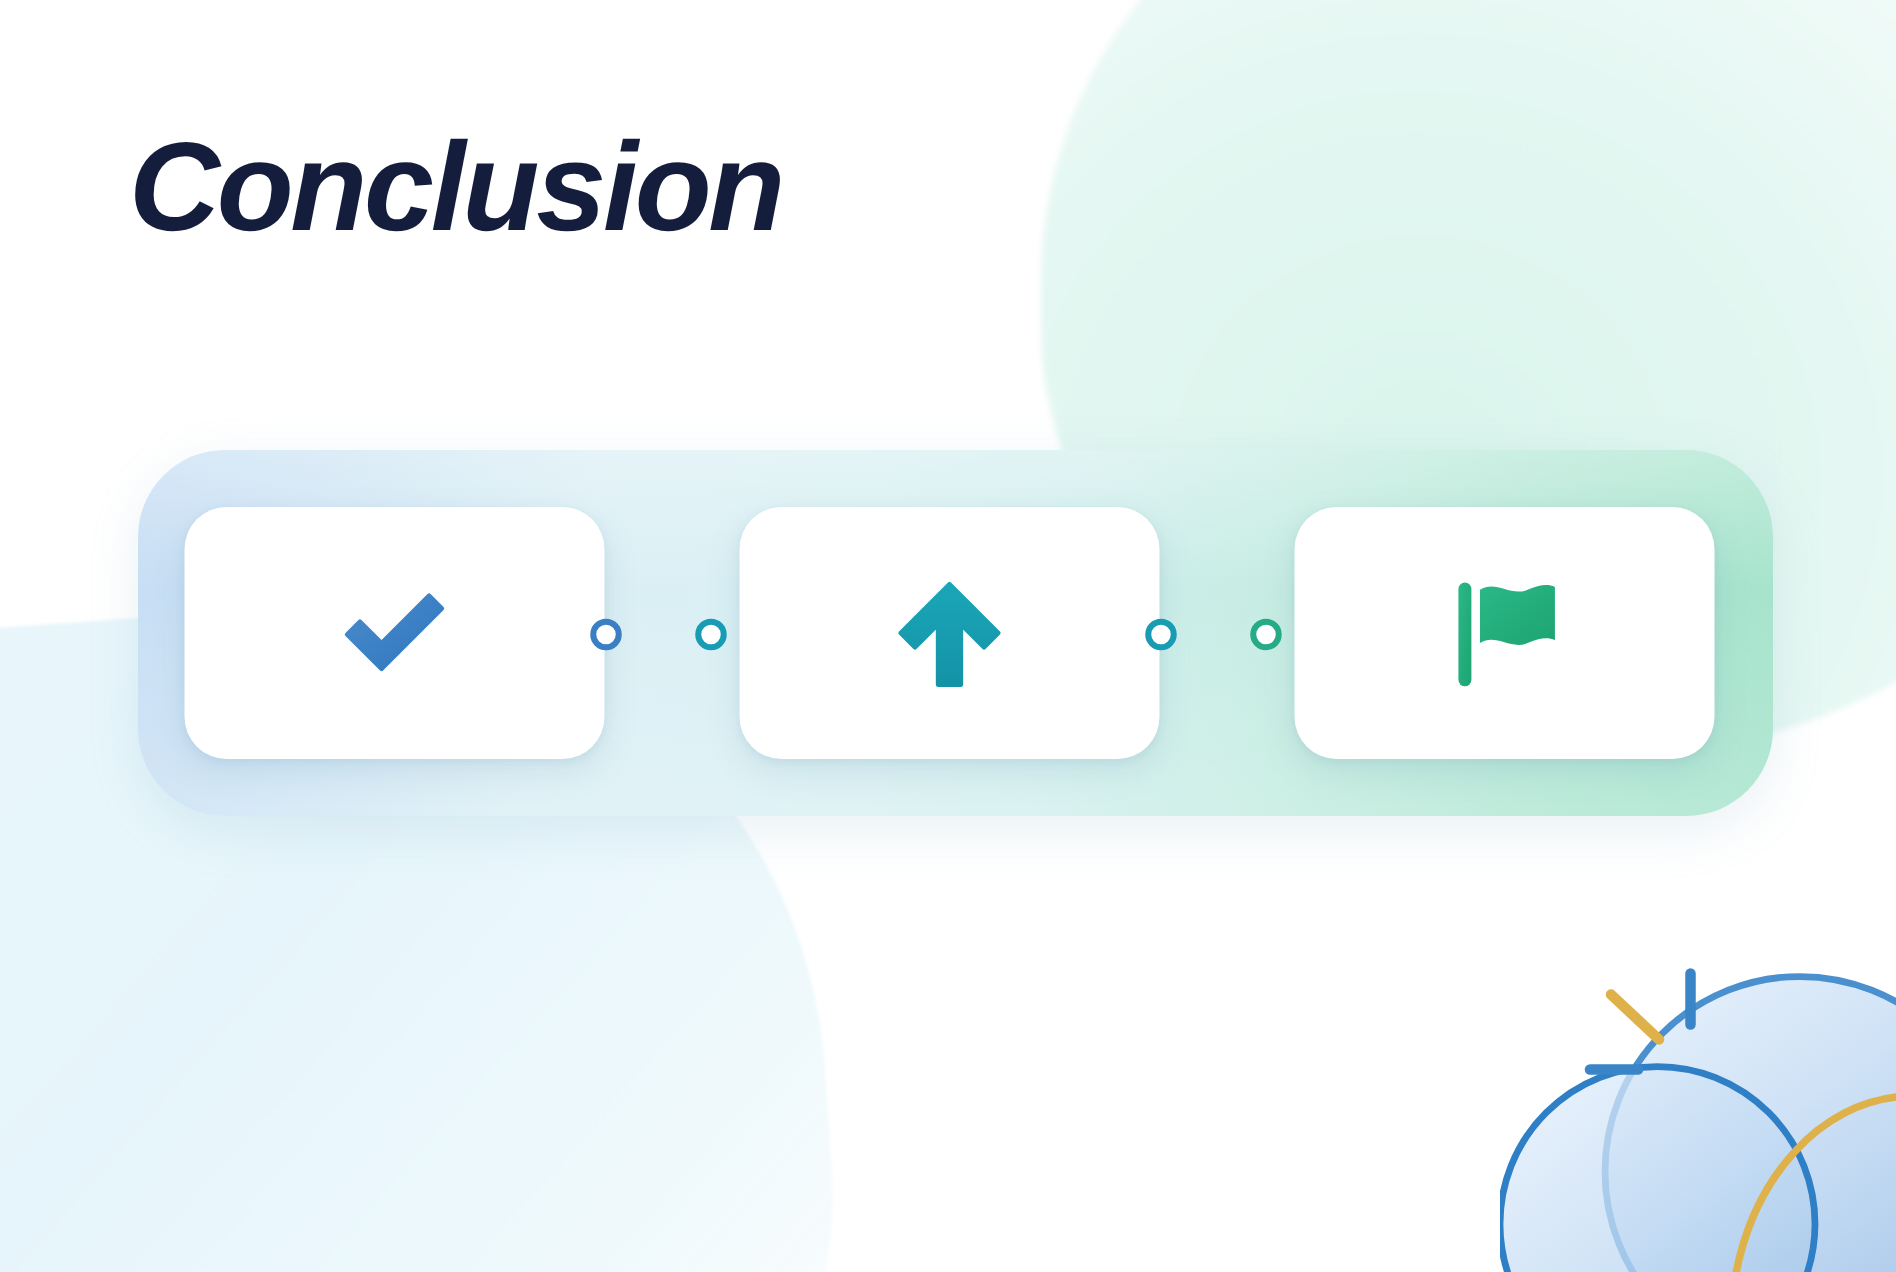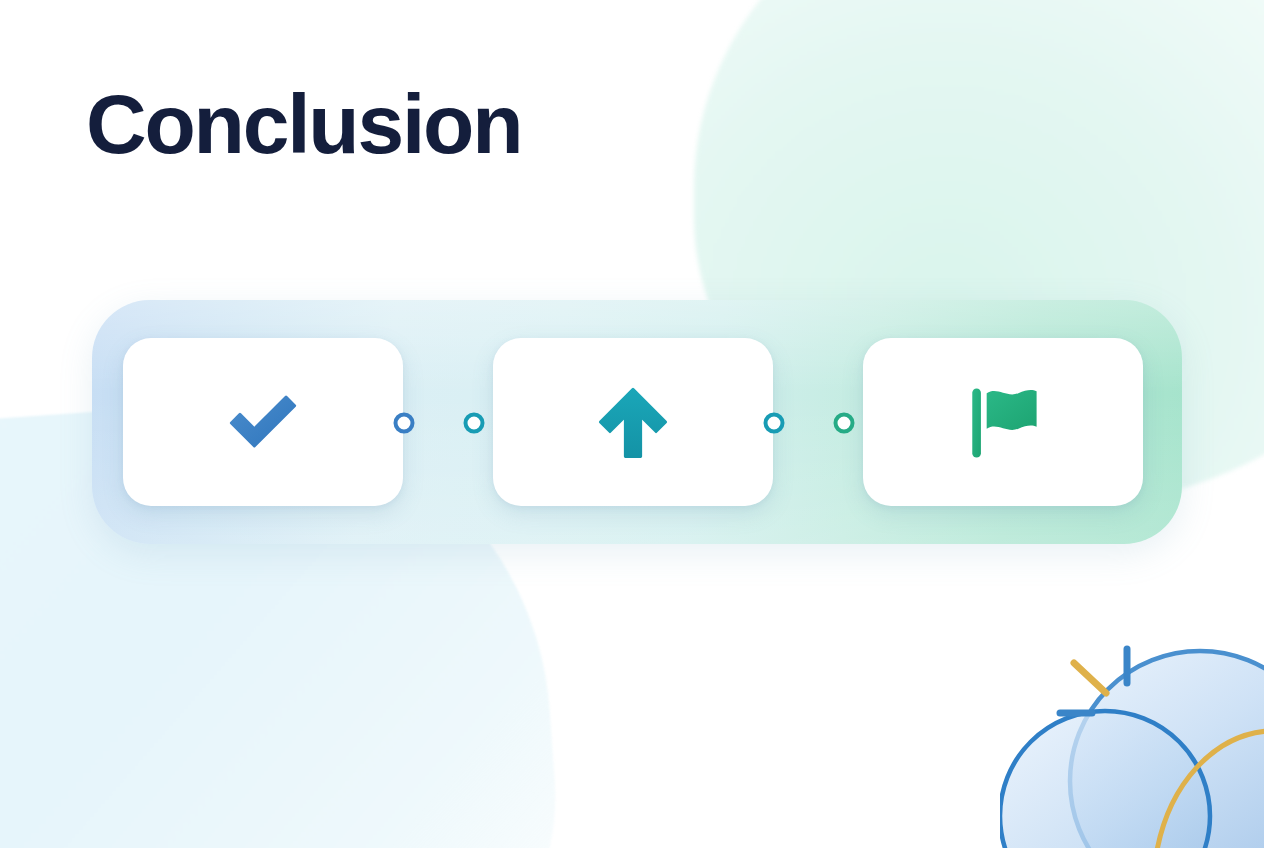--- a/index.html
+++ b/index.html
@@ -35,20 +35,21 @@
 
   
   #page-title {
     position:absolute;
     left:86px; top:82px;
     font-size: 84px;
     line-height: 1.0;
     font-weight: 700;
     letter-spacing: -2.2px;
     color: #141e3c;
+    font-style: italic;
   }
 
   
   #steps-panel {
     position:absolute;
     left:92px; top:300px;
     width:1090px; height:244px;
     border-radius: 58px;
     background: linear-gradient(100deg,
         #c6ddf4 0%,

